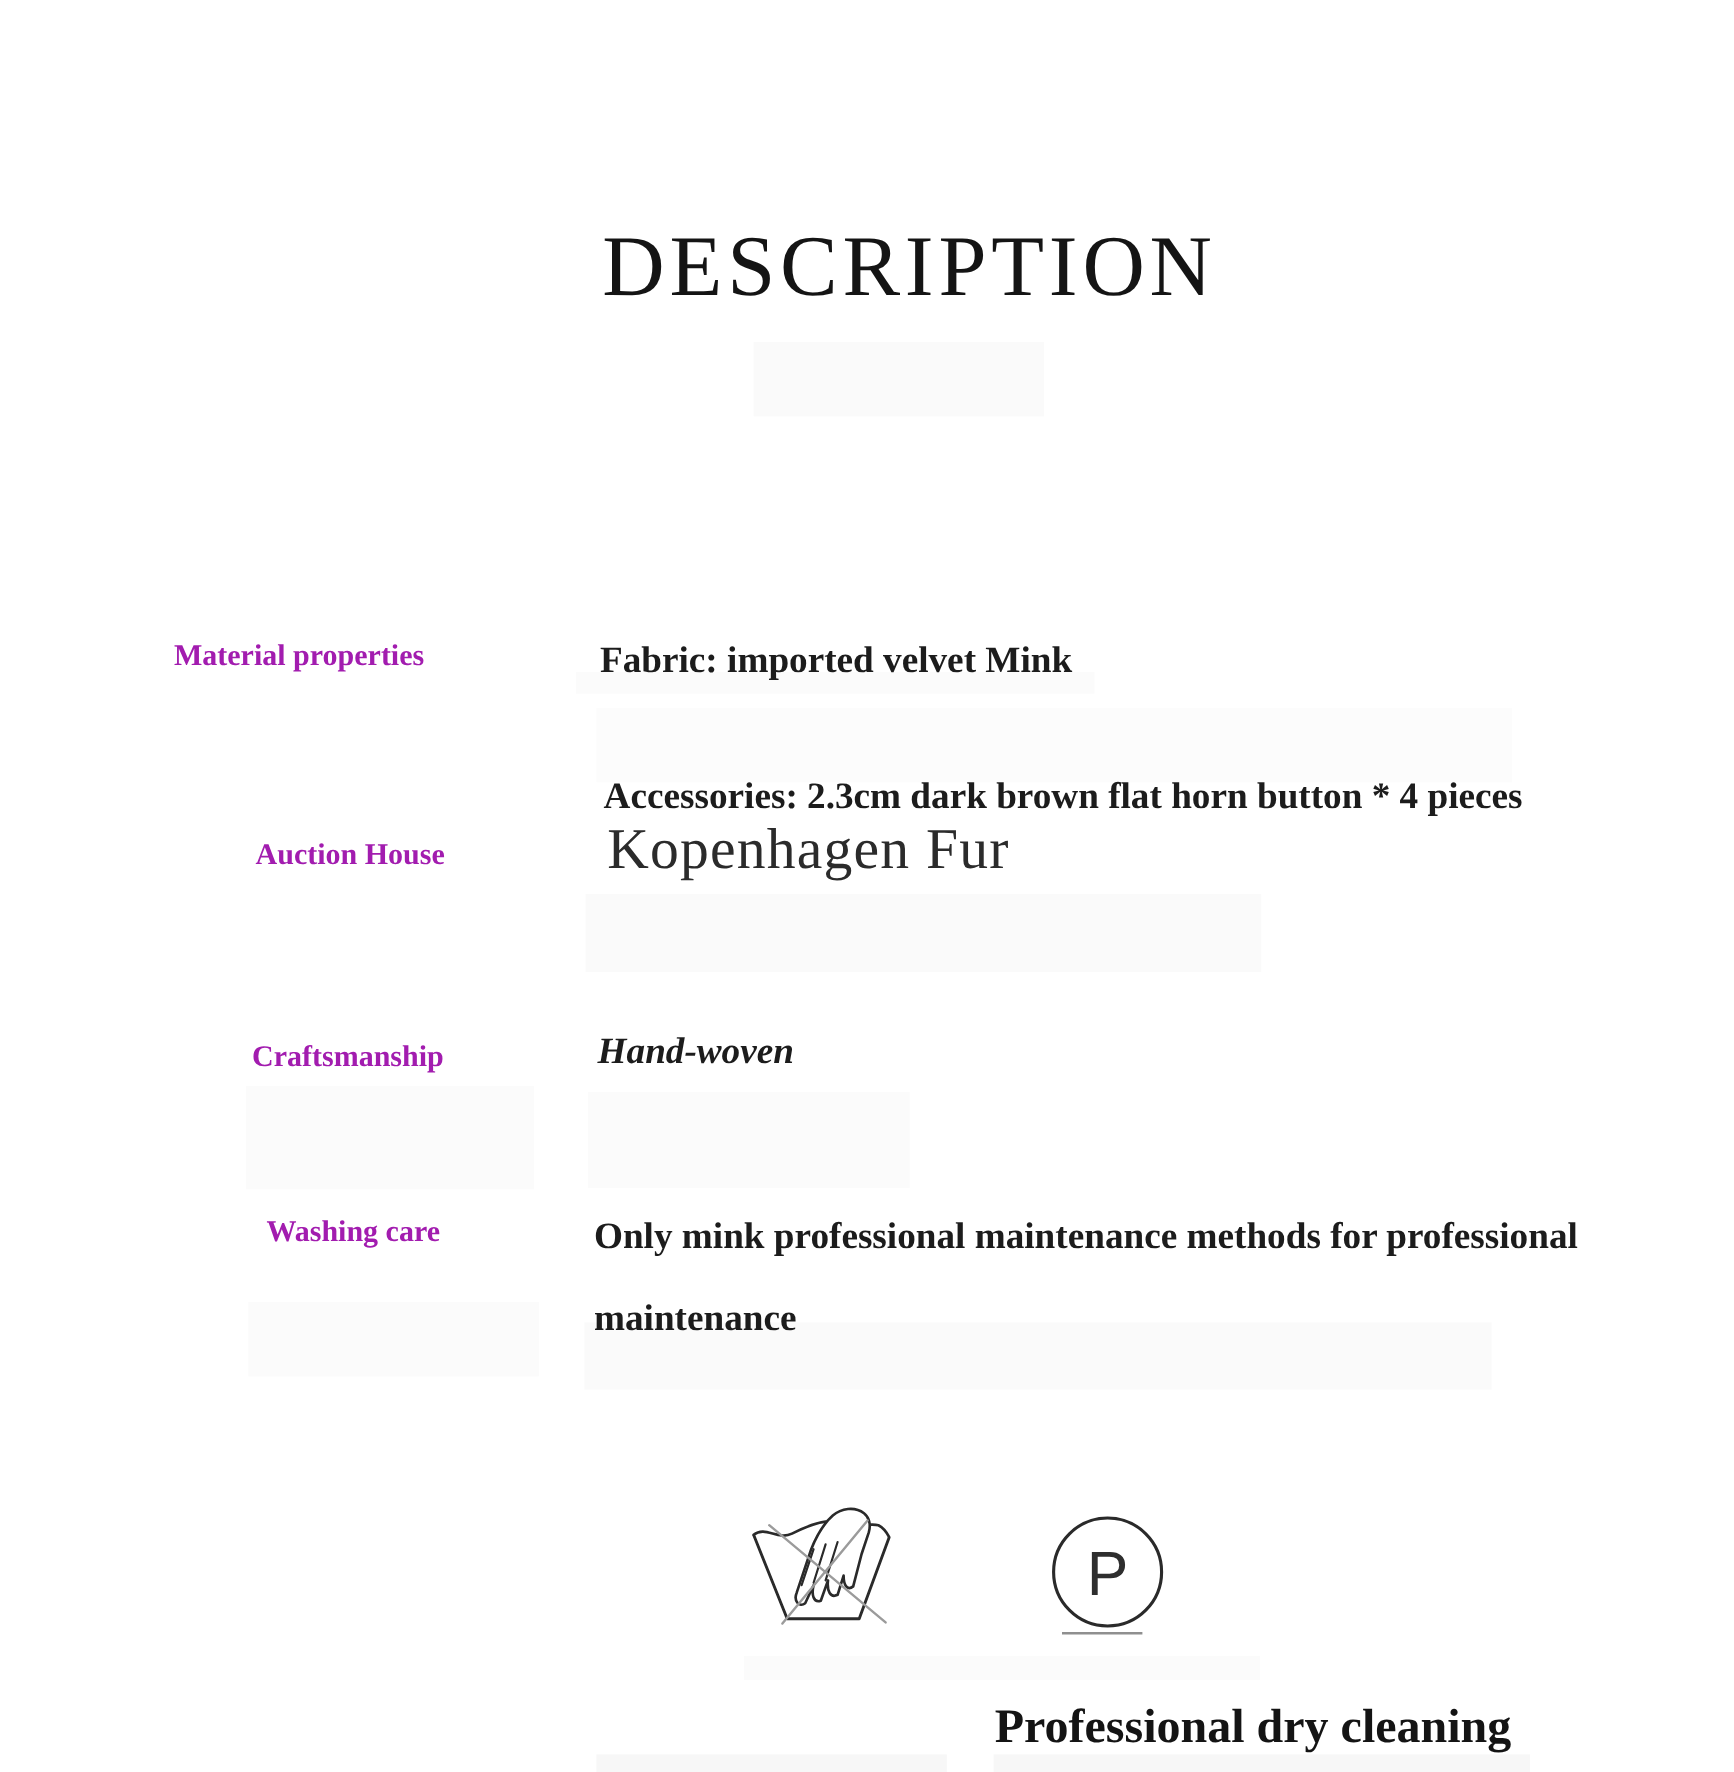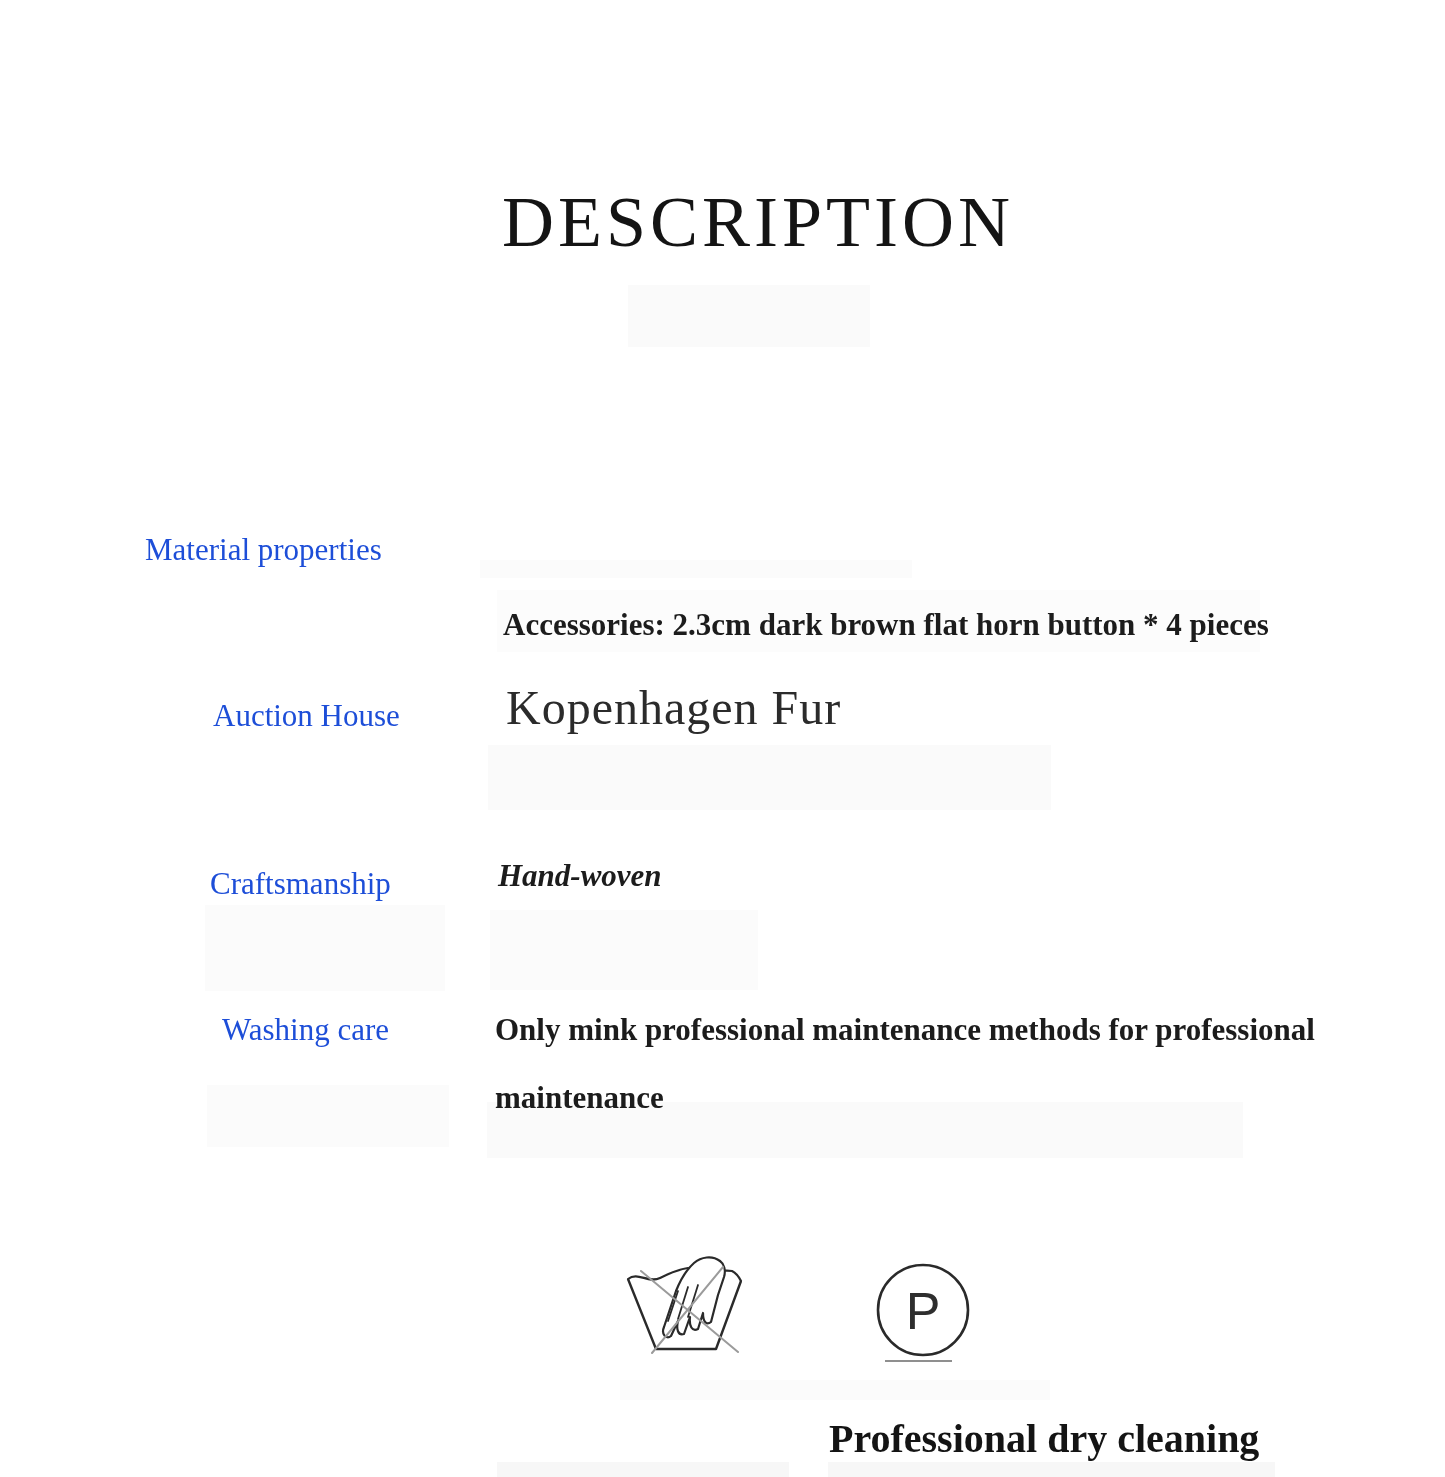--- a/index.html
+++ b/index.html
@@ -13,23 +13,23 @@
   }
   .abs{position:absolute;line-height:1;white-space:nowrap;}
   .title{
     font-size:72px;
     font-weight:400;
     letter-spacing:4px;
     color:#141414;
     transform:translateX(-50%);
   }
   .row-label{
-    font-size:31px;
-    font-weight:400;
-    color:#1d4ed8;
+    font-size:25px;
+    font-weight:700;
+    color:#a21caf;
   }
   .row-value{
     font-size:31px;
     font-weight:700;
     color:#1c1c1c;
   }
   .auction-value{
     font-size:48px;
     font-weight:400;
     color:#2b2b2b;
@@ -56,21 +56,22 @@
   <div class="artifact" style="left:490px;top:910px;width:268px;height:80px;background:#fbfbfb;"></div>
   <div class="artifact" style="left:207px;top:1085px;width:242px;height:62px;background:#fbfbfb;"></div>
   <div class="artifact" style="left:487px;top:1102px;width:756px;height:56px;background:#fafafa;"></div>
   <div class="artifact" style="left:620px;top:1380px;width:430px;height:20px;background:#fbfbfb;"></div>
   <div class="artifact" style="left:497px;top:1462px;width:292px;height:15px;background:#f7f7f7;"></div>
   <div class="artifact" style="left:828px;top:1462px;width:447px;height:15px;background:#f7f7f7;"></div>
 
   <div class="abs title" style="left:758px;top:186px;">DESCRIPTION</div>
 
   <div class="abs row-label" style="left:145px;top:534px;">Material properties</div>
-  <div class="abs row-value" style="left:503px;top:609px;">Accessories: 2.3cm dark brown flat horn button * 4 pieces</div>
+  <div class="abs row-value" style="left:500px;top:534px;">Fabric: imported velvet Mink</div>
+  <div class="abs row-value" style="left:503px;top:647px;">Accessories: 2.3cm dark brown flat horn button * 4 pieces</div>
 
   <div class="abs row-label" style="left:213px;top:700px;">Auction House</div>
   <div class="abs auction-value" style="left:506px;top:684px;">Kopenhagen Fur</div>
 
   <div class="abs row-label" style="left:210px;top:868px;">Craftsmanship</div>
   <div class="abs row-value" style="left:498px;top:860px;font-style:italic;">Hand-woven</div>
 
   <div class="abs row-label" style="left:222px;top:1014px;">Washing care</div>
   <div class="abs row-value" style="left:495px;top:1014px;">Only mink professional maintenance methods for professional</div>
   <div class="abs row-value" style="left:495px;top:1082px;">maintenance</div>

